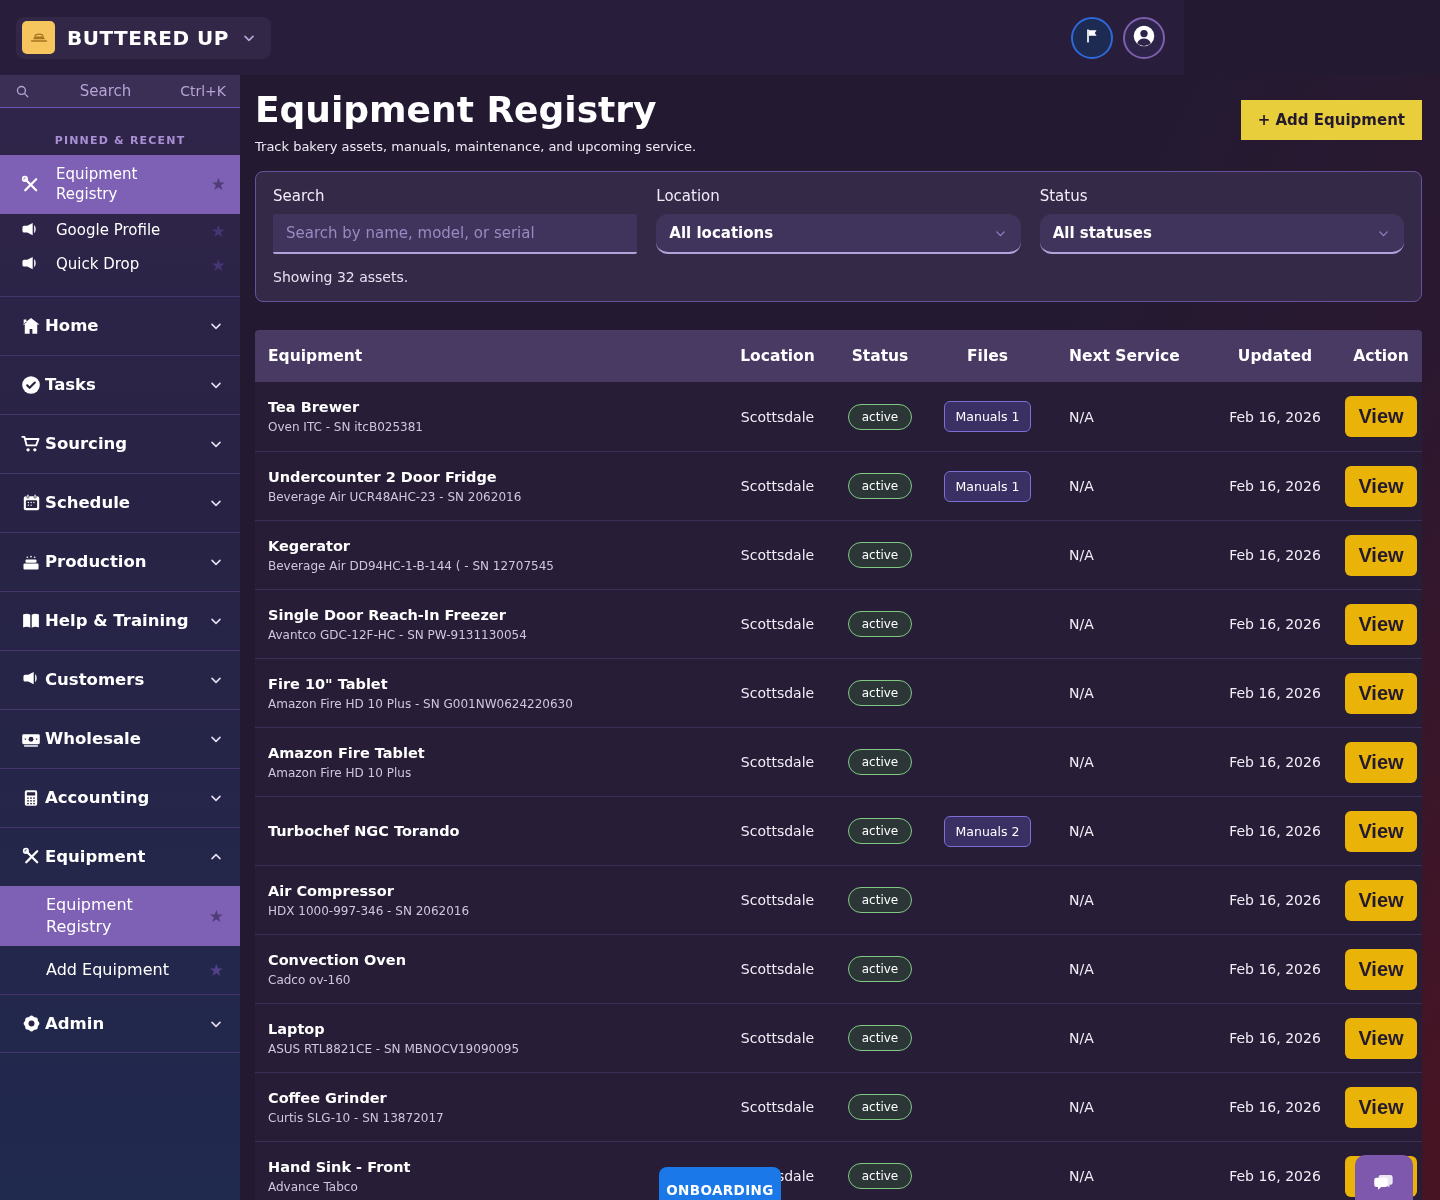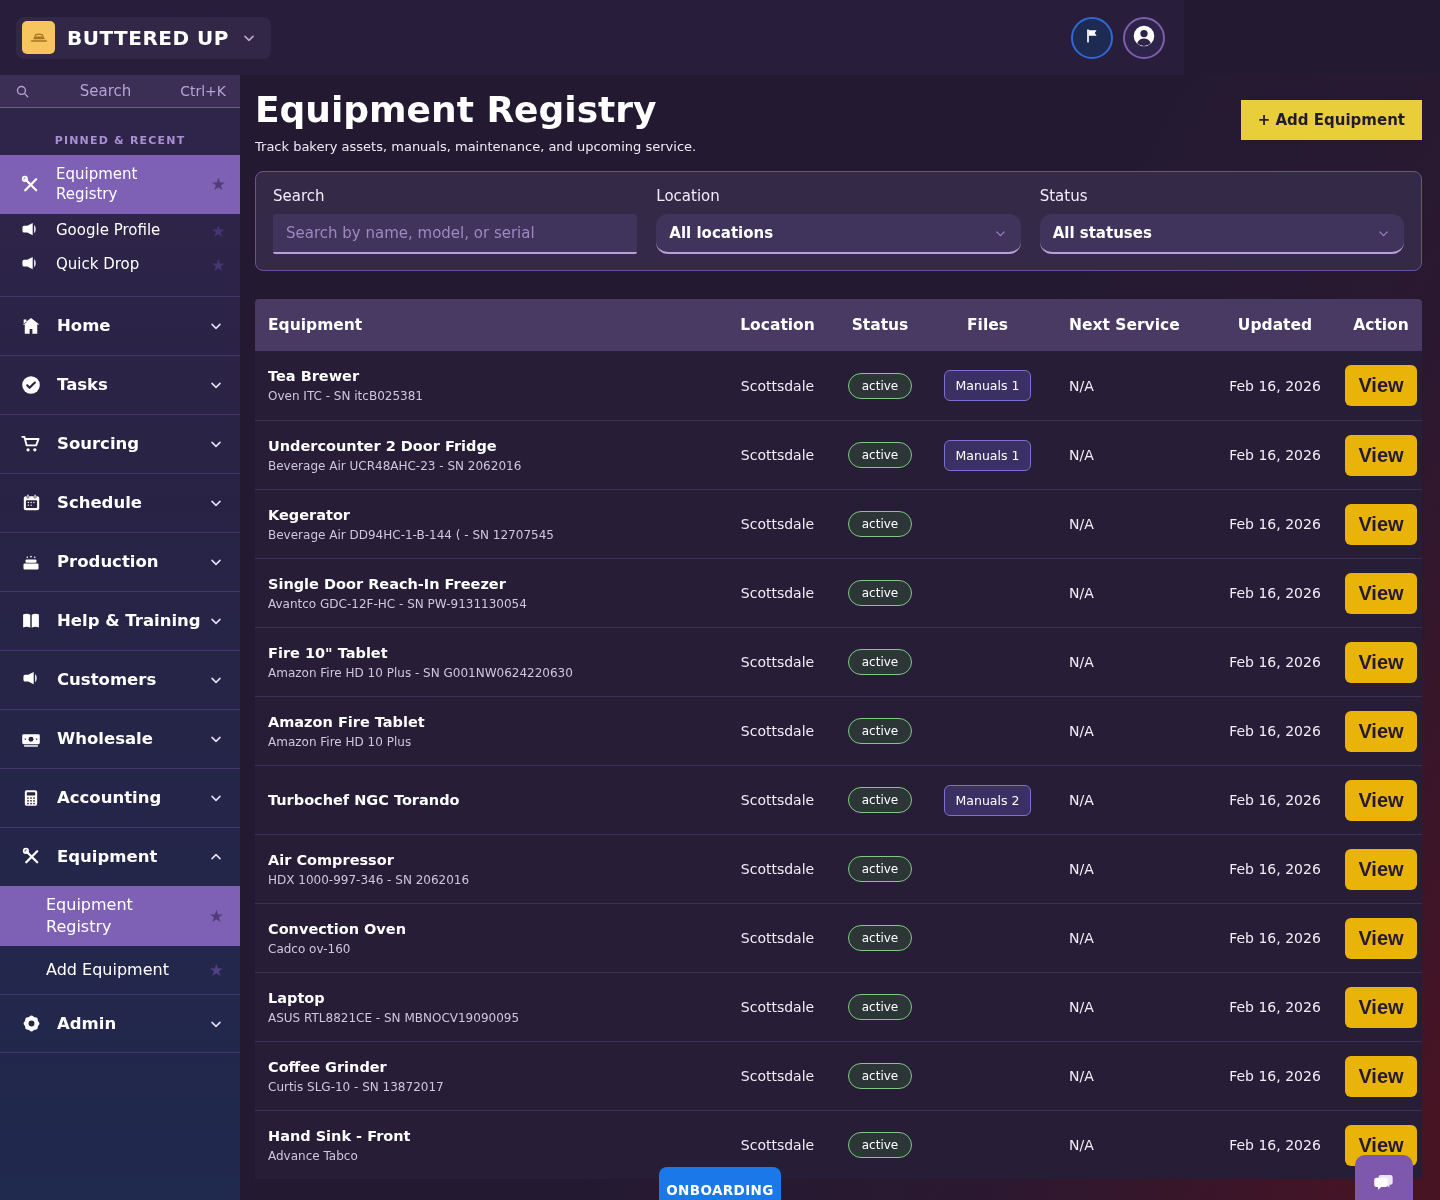--- a/index.html
+++ b/index.html
@@ -35,21 +35,21 @@
   .pin-item.active { background:#7e61b4; padding-top:9px; padding-bottom:9px; }
   .pin-item .ic { width:24px; display:flex; justify-content:center; }
   .pin-label { flex:1; font-size:15px; margin-left:14px; line-height:1.35; max-width:118px; }
   .star { font-size:17px; color:#463473; margin-left:auto; cursor:pointer; }
   .pin-item.active .star { color:#4f3c78; }
   .nav-list { margin-top:14px; }
   .nav-item { display:flex; align-items:center; height:59px; padding:0 16px 0 18px;
     border-top:1px solid #45356d; cursor:pointer; }
   .nav-list > div:last-child { border-bottom:1px solid #45356d; }
   .nav-item .ic { width:26px; display:flex; justify-content:center; }
-  .nav-label { flex:1; margin-left:13px; font-size:16.5px; font-weight:bold; }
+  .nav-label { flex:1; margin-left:1px; font-size:16.5px; font-weight:bold; }
   .nav-chev { color:#e7dff4; display:flex; }
   .nav-sub { display:flex; align-items:center; padding:8px 16px 8px 46px; min-height:48px; cursor:pointer; }
   .nav-sub.active { background:#7e61b4; }
   .nav-sub .sub-label { flex:1; font-size:16px; line-height:1.4; max-width:130px; }
   .nav-sub .star { color:#4f3c78; }
   .nav-sub:not(.active) .star { color:#53408a; }
 
   
   .main { position:absolute; left:240px; top:75px; width:1200px; height:1125px;
     background:linear-gradient(118deg,#231a31 52%,#2a1830 74%,#471424 97%);
@@ -424,20 +424,21 @@
           <div class="f-select">
             <span class="val">All statuses</span>
             <span class="chev">
               <svg width="15" height="15" viewBox="0 0 24 24">
                   <path d="M6 9.5l6 6 6-6" fill="none" stroke="currentColor" stroke-width="1.8" stroke-linecap="round" stroke-linejoin="round"></path>
                 </svg>
             </span>
           </div>
         </div>
       </div>
+      <div class="f-summary">Showing 32 assets.</div>
     </div>
 
     <div class="table">
       <div class="thead">
         <div class="h-equip">Equipment</div>
         <div class="h-center">Location</div>
         <div class="h-center">Status</div>
         <div class="h-center">Files</div>
         <div class="h-next">Next Service</div>
         <div class="h-center">Updated</div>

